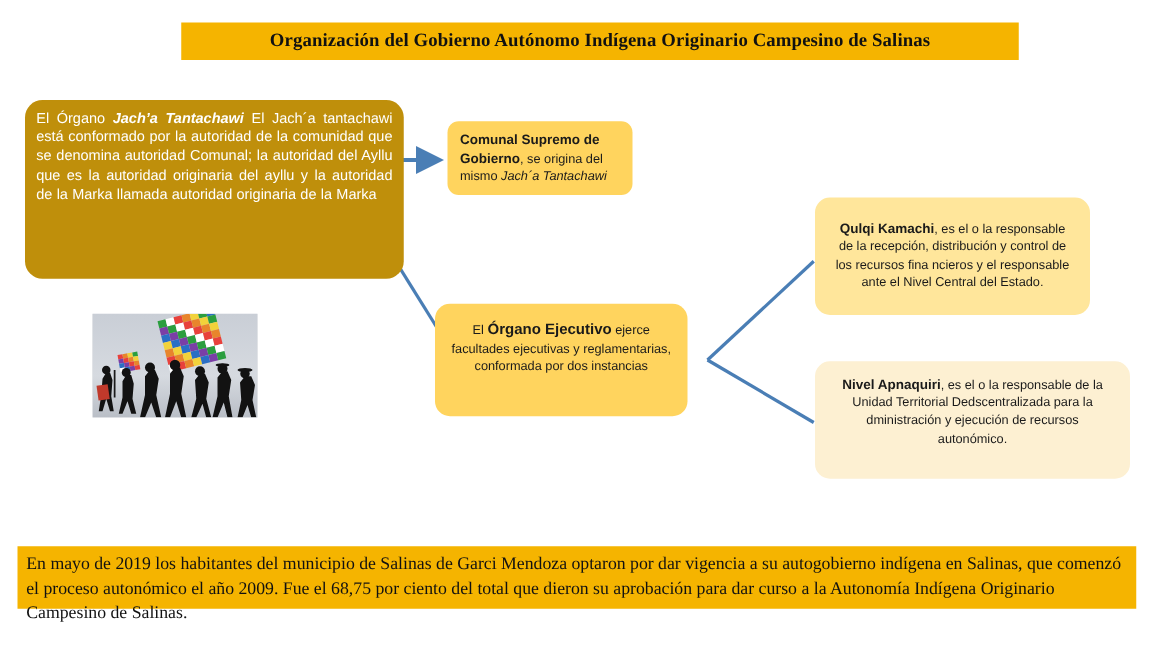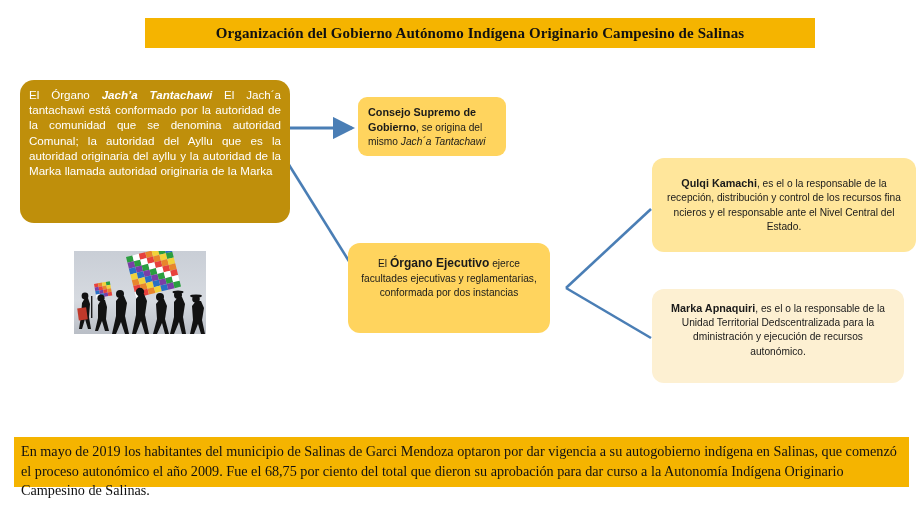--- a/index.html
+++ b/index.html
@@ -56,21 +56,21 @@
   .node {
     position: absolute;
     box-sizing: border-box;
     border-radius: 12px;
   }
 
   
   #node-jacha {
     left: 20px;
     top: 80px;
-    width: 270px;
+    width: 303px;
     height: 143px;
     background: #BF8F0B;
     border-radius: 14px;
     padding: 7px 9px 7px 9px;
   }
   #node-jacha .body {
     font-size: 11.6px;
     line-height: 15.2px;
     color: #FFFFFF;
     text-align: justify;
@@ -122,21 +122,21 @@
     color: #1a1a1a;
     text-align: center;
     padding-top: 5px;
   }
   #node-ejecutivo .strong { font-weight: bold; font-size: 12px; }
 
   
   #node-kamachi {
     left: 652px;
     top: 158px;
-    width: 264px;
+    width: 220px;
     height: 94px;
     background: #FFE69B;
     border-radius: 12px;
     padding: 8px 14px;
     display: flex;
     align-items: center;
     justify-content: center;
   }
   #node-kamachi .body {
     font-size: 10.2px;
@@ -232,39 +232,39 @@
   </div>
 
   <div class="node" id="node-jacha">
     <div class="body">
       <span>El Órgano </span><span class="em">Jach’a Tantachawi</span><span> El Jach´a tantachawi está conformado por la autoridad de la comunidad que se denomina autoridad Comunal; la autoridad del Ayllu que es la autoridad originaria del ayllu y la autoridad de la Marka llamada autoridad originaria de la Marka</span>
     </div>
   </div>
 
   <div class="node" id="node-consejo">
     <div class="body">
-      <span class="strong">Consejo Supremo de Gobierno</span><span>, se origina del mismo </span><span class="em">Jach´a Tantachawi</span>
+      <span class="strong">Comunal Supremo de Gobierno</span><span>, se origina del mismo </span><span class="em">Jach´a Tantachawi</span>
     </div>
   </div>
 
   <div class="node" id="node-ejecutivo">
     <div class="body">
       <span>El </span><span class="strong">Órgano Ejecutivo</span><span> ejerce facultades ejecutivas y reglamentarias, conformada por dos instancias</span>
     </div>
   </div>
 
   <div class="node" id="node-kamachi">
     <div class="body">
       <span class="strong">Qulqi Kamachi</span><span>, es el o la responsable de la recepción, distribución y control de los recursos fina ncieros y el responsable ante el Nivel Central del Estado.</span>
     </div>
   </div>
 
   <div class="node" id="node-apnaquiri">
     <div class="body">
-      <span class="strong">Marka Apnaquiri</span><span>, es el o la responsable de la Unidad Territorial Dedscentralizada para la dministración y ejecución de recursos autonómico.</span>
+      <span class="strong">Nivel Apnaquiri</span><span>, es el o la responsable de la Unidad Territorial Dedscentralizada para la dministración y ejecución de recursos autonómico.</span>
     </div>
   </div>
 
   <div id="photo" title="Marcha de personas con bandera Wiphala">
     <svg width="132" height="83" viewBox="0 0 132 83" xmlns="http://www.w3.org/2000/svg">
       <defs>
         <linearGradient id="sky" x1="0" y1="0" x2="0" y2="1">
           <stop offset="0%" stop-color="#c9ced6"></stop>
           <stop offset="60%" stop-color="#d6dae0"></stop>
           <stop offset="100%" stop-color="#b9bec6"></stop>

